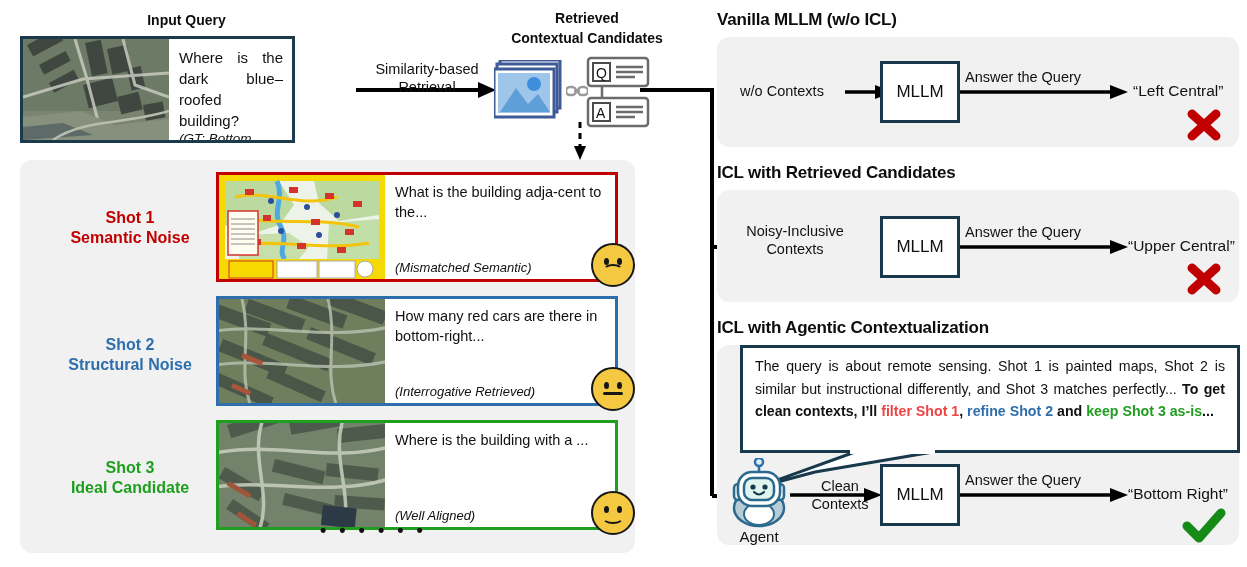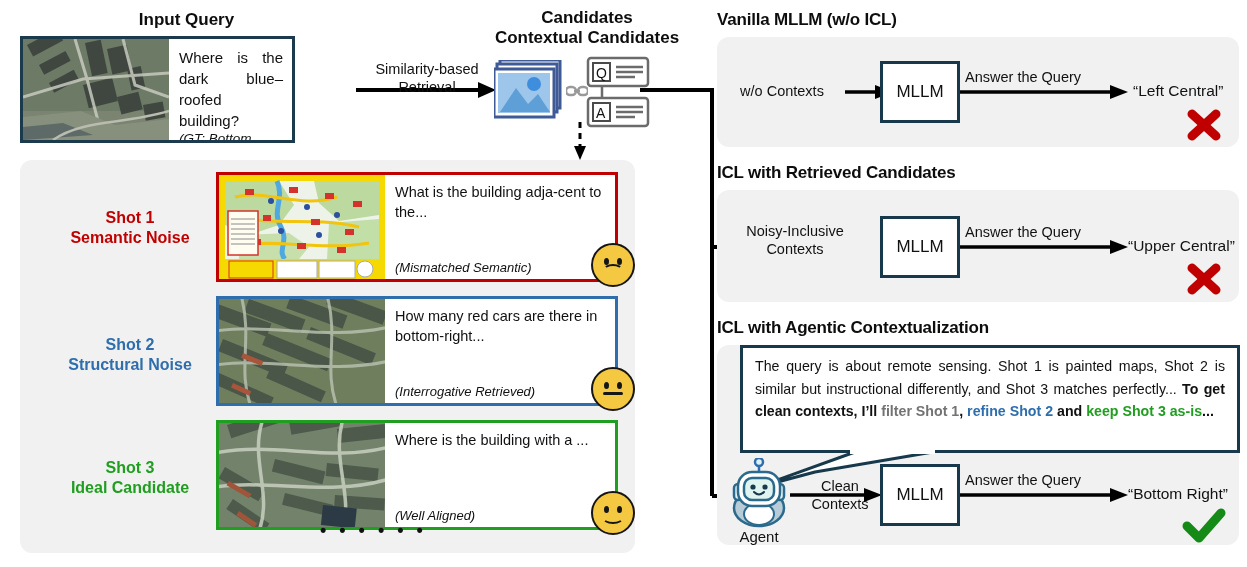--- a/index.html
+++ b/index.html
@@ -10,21 +10,21 @@
     color:#111;
   }
   .abs{ position:absolute; }
 
   
   .sec-title{
     font-weight:bold; font-size:17px; letter-spacing:-0.2px; color:#0d0d0d;
     white-space:nowrap;
   }
   .col-title{
-    font-weight:bold; font-size:17px; text-align:center; color:#0d0d0d;
+    font-weight:bold; font-size:14px; text-align:center; color:#0d0d0d;
     line-height:20px;
   }
 
   
   #query-card{
     left:20px; top:36px; width:275px; height:107px;
     border:3px solid #1b3a4b; background:#fff; display:flex; overflow:hidden;
   }
   .sat{
     width:146px; height:100%; flex:0 0 146px; position:relative; overflow:hidden;
@@ -90,21 +90,21 @@
   .lbl{ position:absolute; font-size:14.5px; color:#111; line-height:18px; text-align:center; white-space:nowrap;}
   .ans{ position:absolute; font-size:15.5px; color:#111; white-space:nowrap;}
 
   
   #thought{
     position:absolute; left:740px; top:345px; width:500px; height:108px;
     border:3px solid #17394b; background:#fff; padding:7px 12px 4px 12px;
   }
   #thought p{ font-size:14.2px; line-height:22.5px; color:#111; text-align:justify; }
   .b{ font-weight:bold; }
-  .red{ color:#737373; font-weight:bold; }
+  .red{ color:#ef4444; font-weight:bold; }
   .blue{ color:#2e6ead; font-weight:bold; }
   .green{ color:#1f9e1f; font-weight:bold; }
 
   .agent-cap{ position:absolute; font-size:15px; color:#111; }
 </style>
 </head>
 <body>
 
 <div class="abs col-title" style="left:20px; top:10px; width:333px;">Input Query</div>
 
@@ -145,21 +145,21 @@
 <svg class="abs" style="left:356px; top:78px;" width="140" height="24">
   <line x1="0" y1="12" x2="122" y2="12" stroke="#000" stroke-width="4"></line>
   <polygon points="122,4 140,12 122,20" fill="#000"></polygon>
 </svg>
 <div class="abs lbl" style="left:352px; top:60px; width:150px;">
   <span>Similarity-based</span><br>
   <span>Retrieval</span>
 </div>
 
 <div class="abs col-title" id="retrieve-label">
-  <span>Candidates</span><br>
+  <span>Retrieved</span><br>
   <span>Contextual Candidates</span>
 </div>
 
 <svg class="abs" style="left:494px; top:60px;" width="72" height="62">
   <rect x="6" y="0" width="60" height="48" fill="#fff" stroke="#3f5b97" stroke-width="3"></rect>
   <rect x="3" y="4" width="60" height="48" fill="#fff" stroke="#3f5b97" stroke-width="3"></rect>
   <rect x="0" y="9" width="60" height="48" fill="#fff" stroke="#3f5b97" stroke-width="3"></rect>
   <rect x="4" y="13" width="52" height="40" fill="#9ec6ea"></rect>
   <circle cx="40" cy="24" r="7" fill="#3f8ede"></circle>
   <polygon points="6,52 22,28 34,44 44,34 56,52" fill="#5f9fd8"></polygon>

